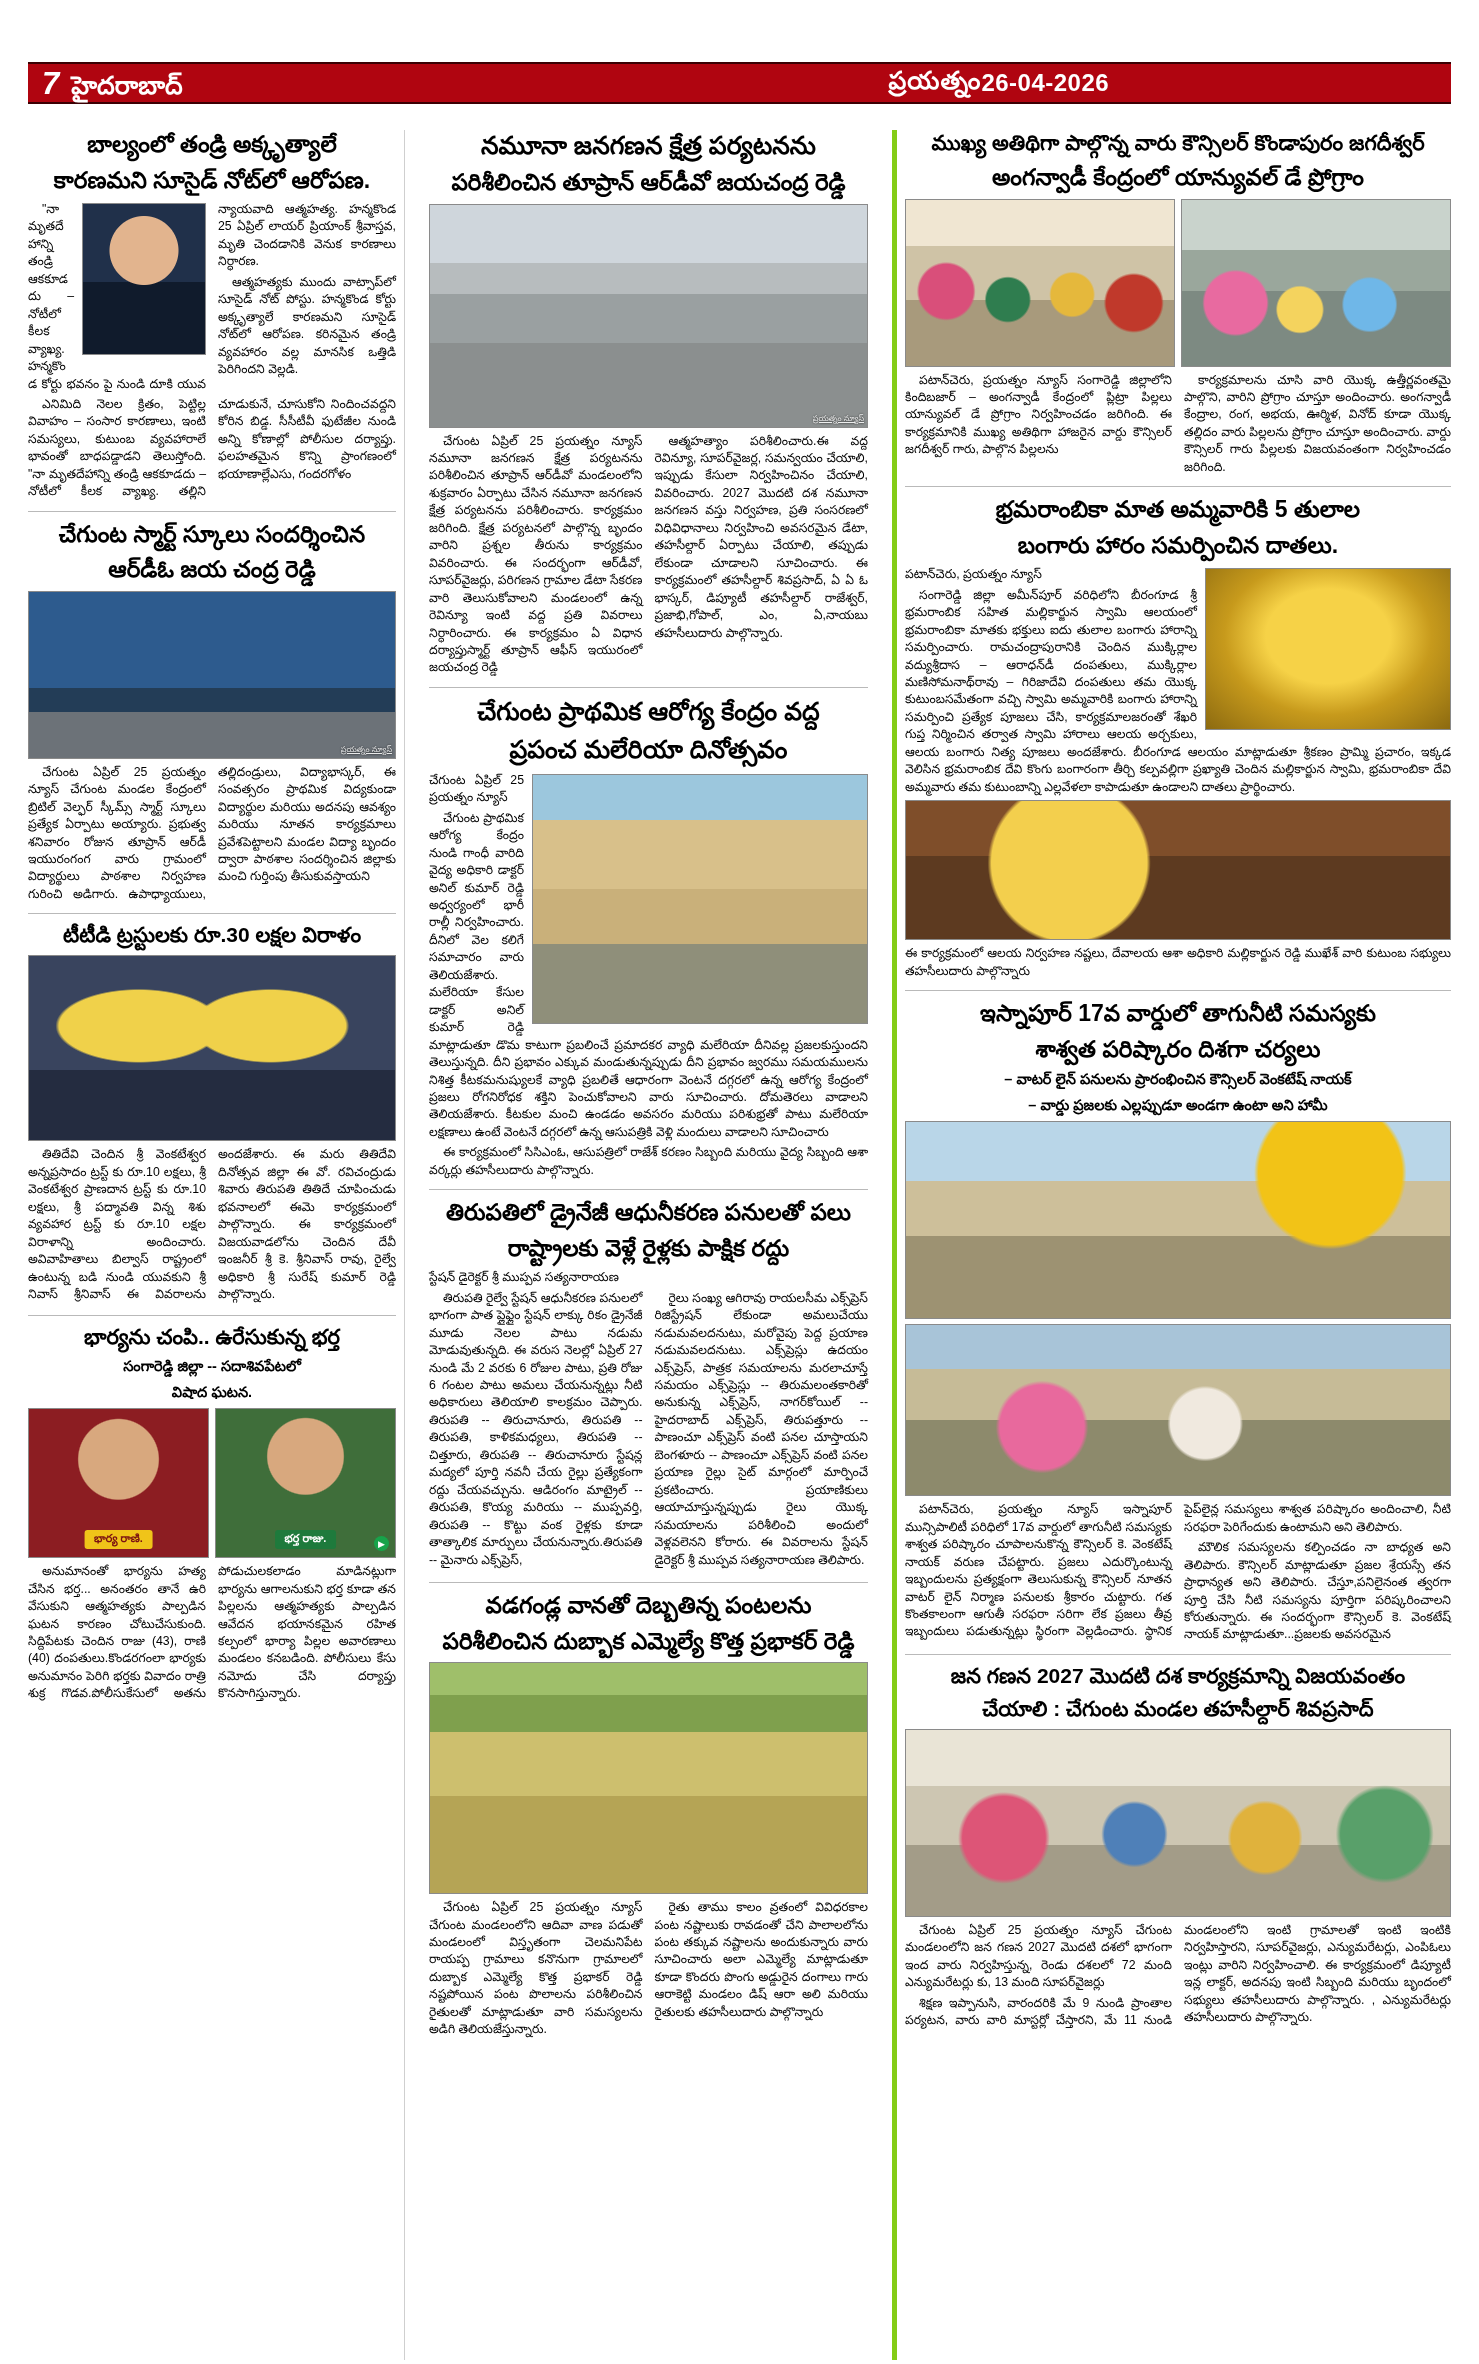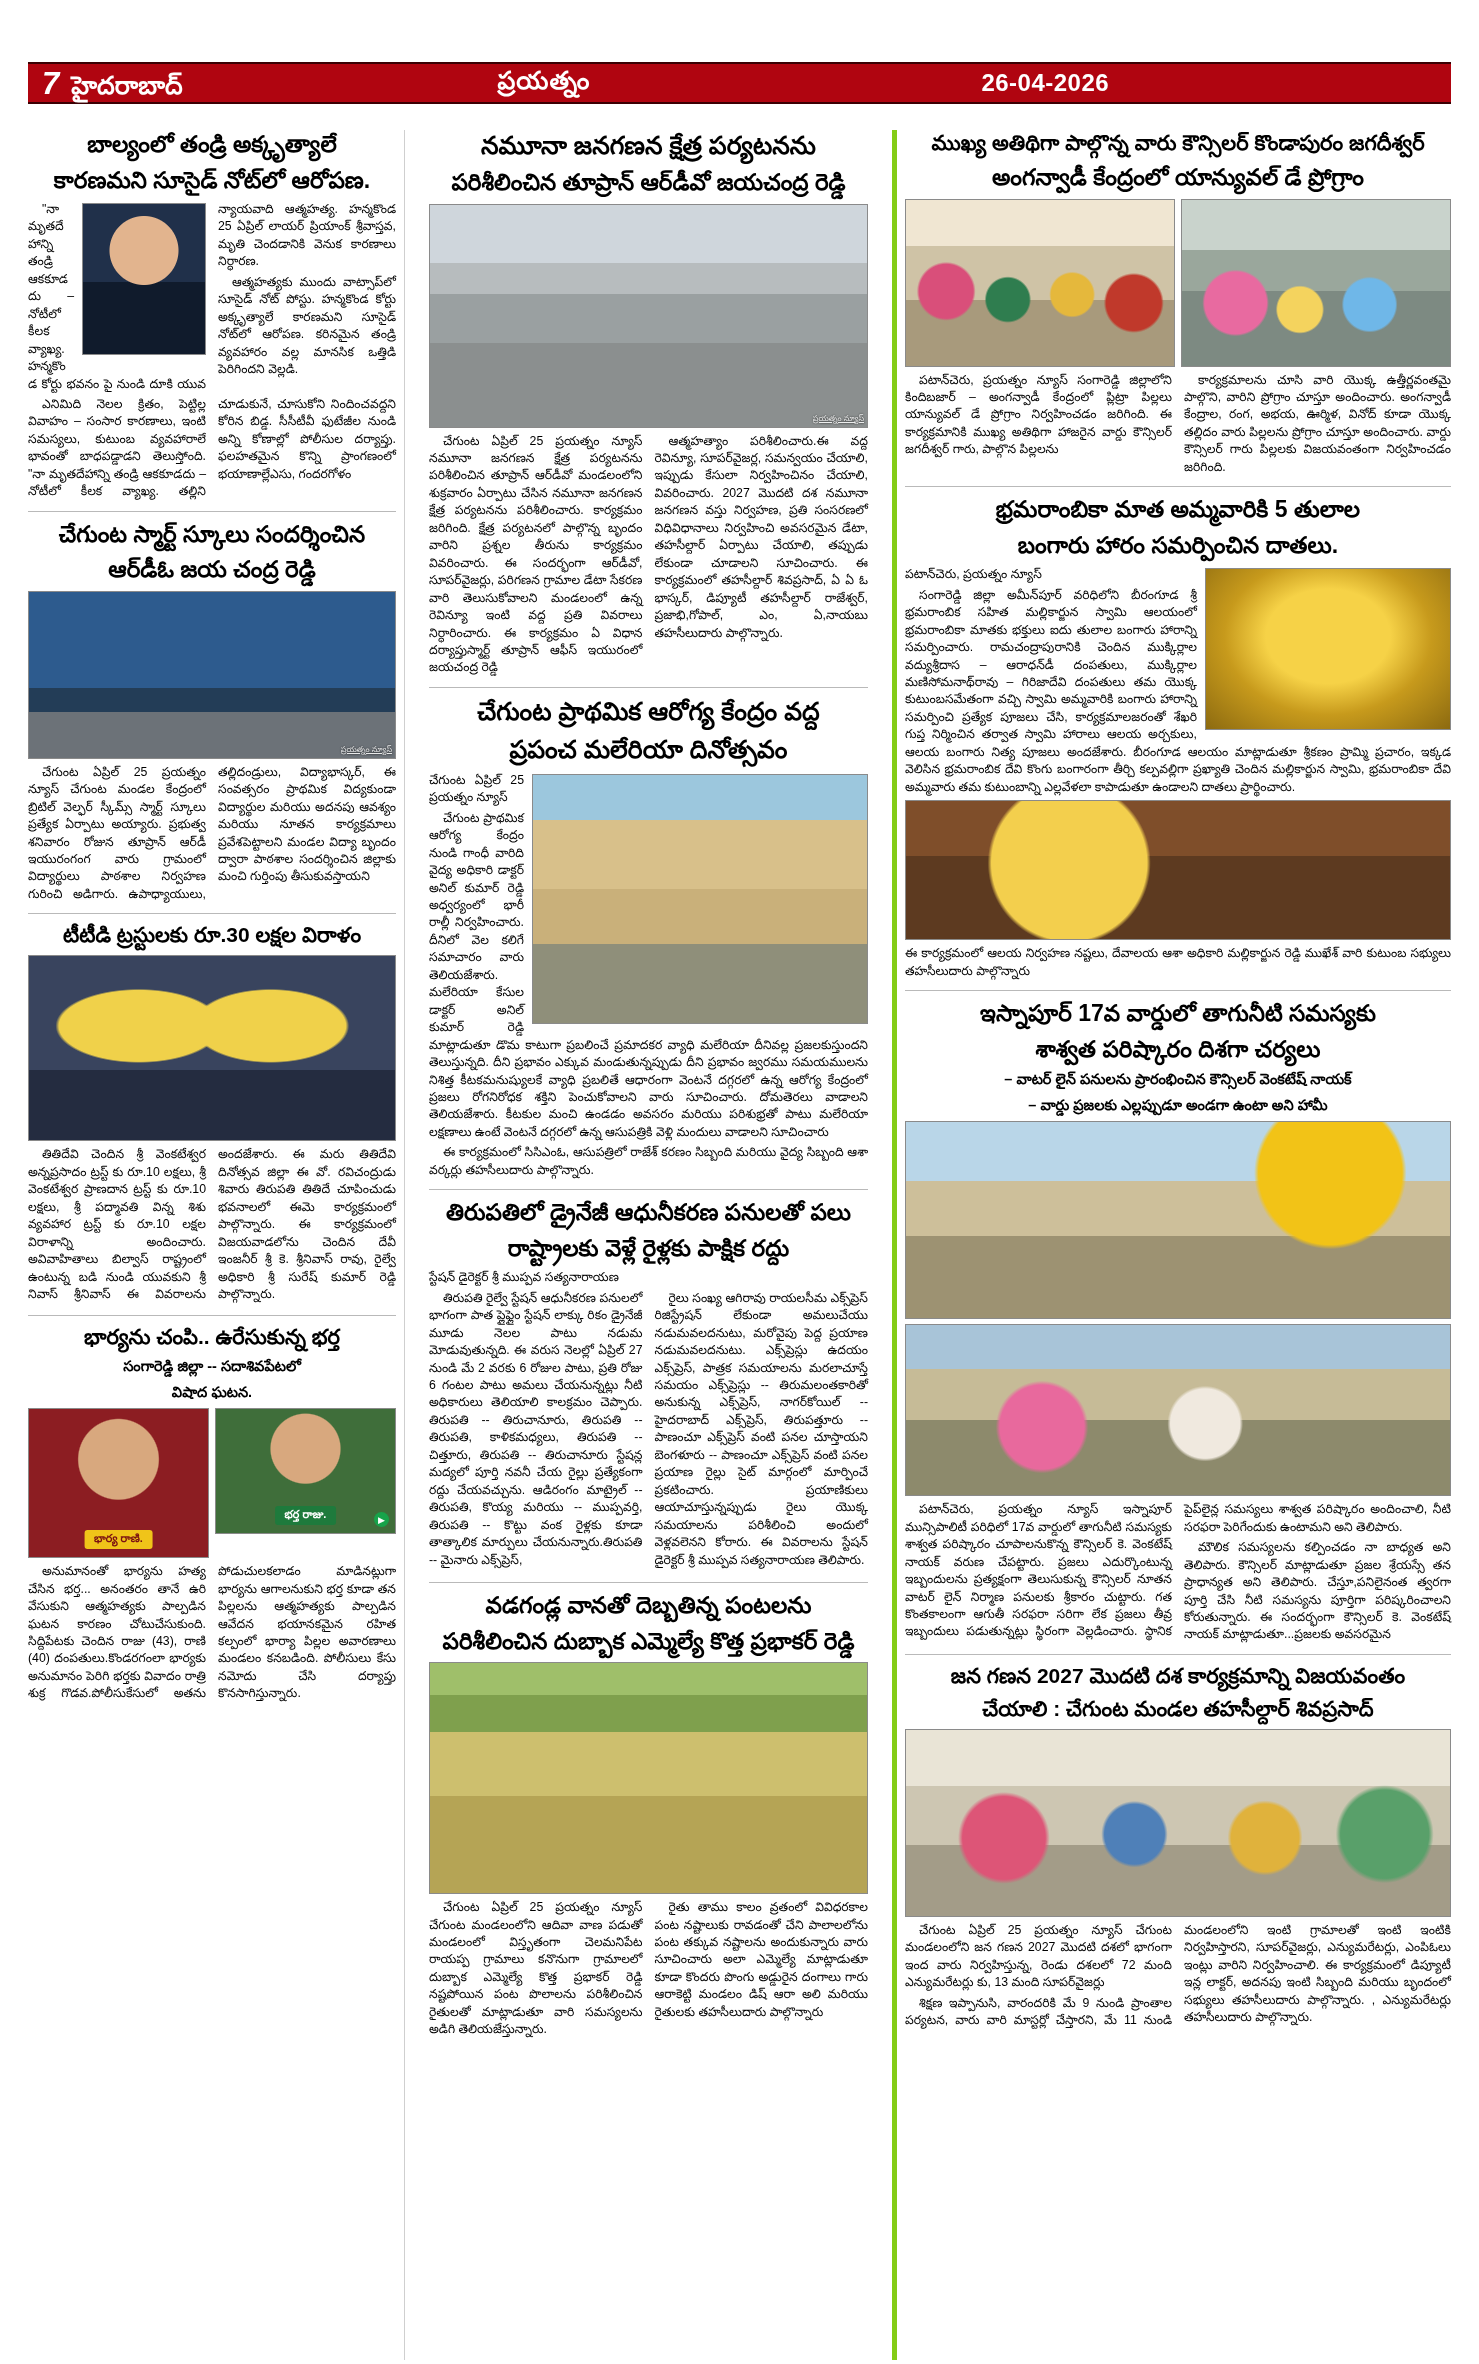--- a/index.html
+++ b/index.html
@@ -19,21 +19,21 @@
     margin-top:62px;
     height:42px;
     background:#b00510;
     border-top:2px solid #3b0003;
     border-bottom:2px solid #3b0003;
     display:flex; align-items:center;
   }
   .mast-left { display:flex; align-items:baseline; gap:12px; padding-left:14px; width:33%; }
   .mast-pageno { color:#fff; font-size:31px; font-weight:bold; font-style:italic; line-height:1; }
   .mast-city { color:#fff; font-size:25px; font-weight:bold; line-height:1; }
-  .mast-center { width:34%; text-align:left; }
+  .mast-center { width:34%; text-align:right; }
   .mast-title { color:#fff; font-size:25px; font-weight:bold; letter-spacing:1px; }
   .mast-right { width:33%; padding-right:16px; }
   .mast-date { color:#fff; font-size:24px; font-weight:bold; letter-spacing:.5px; }
 
   
   .cols {
     display:grid;
     grid-template-columns: 368px 1fr 546px;
     column-gap:8px;
     margin-top:26px;
@@ -264,21 +264,21 @@
       <hr class="divider">
 
       <div class="story">
         <div class="hl md">భార్యను చంపి.. ఉరేసుకున్న భర్త</div>
         <div class="subhl">సంగారెడ్డి జిల్లా -- సదాశివపేటలో</div>
         <div class="subhl">విషాద ఘటన.</div>
         <div class="photo-row">
           <div class="photo ph scene-woman-red" style="flex:1;height:150px;position:relative;">
             <span class="name-tag">భార్య రాణి.</span>
           </div>
-          <div class="photo ph scene-man-maroon" style="flex:1;height:126px;position:relative;">
+          <div class="photo ph scene-man-maroon" style="flex:1;height:150px;position:relative;">
             <span class="name-tag green">భర్త రాజు.</span>
             <span class="play-badge">▶</span>
           </div>
         </div>
         <div class="body-txt two-col-txt">
           <p>అనుమానంతో భార్యను హత్య చేసిన భర్త... అనంతరం తానే ఉరి వేసుకుని ఆత్మహత్యకు పాల్పడిన ఘటన కారణం చోటుచేసుకుంది.  సిద్దిపేటకు చెందిన రాజు (43), రాణి (40) దంపతులు.కొండరగంలా భార్యకు అనుమానం పెరిగి భర్తకు వివాదం రాత్రి శుక్ర గొడవ.పోలీసుకేసులో అతను పోడుచులకలాడం మాడినట్లుగా భార్యను ఆగాలనుకుని భర్త కూడా తన పిల్లలను ఆత్మహత్యకు పాల్పడిన ఆవేదన భయానకమైన రహిత కల్పంలో భార్యా పిల్లల అవారణాలు మండలం కనబడింది.  పోలీసులు కేసు నమోదు చేసి దర్యాప్తు కొనసాగిస్తున్నారు.</p>
         </div>
       </div>
 
     </div>

